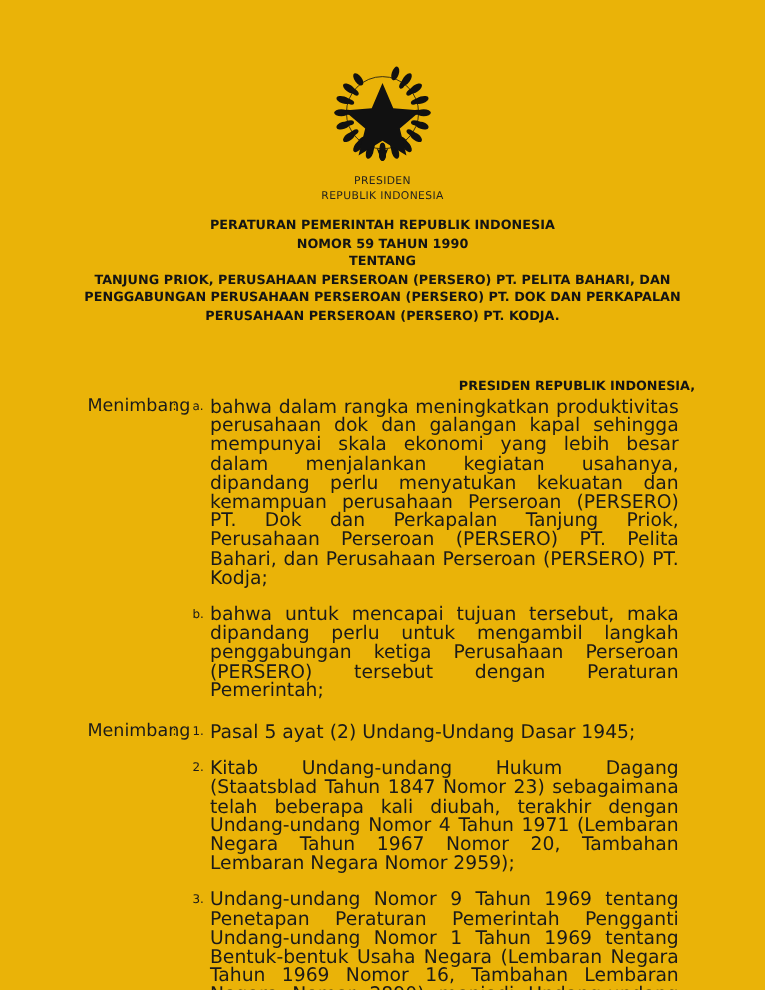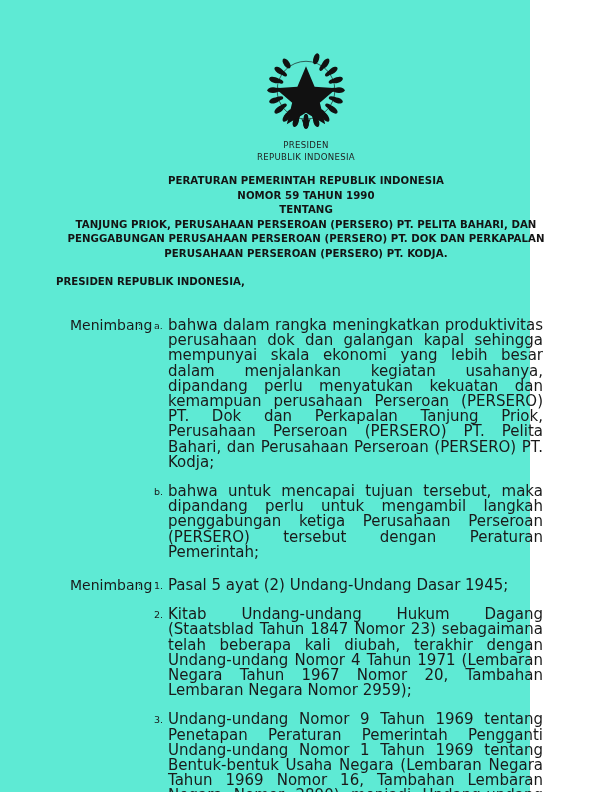--- a/index.html
+++ b/index.html
@@ -12,23 +12,23 @@
     height: 792px;
     font-family: "DejaVu Sans", "Liberation Sans", sans-serif;
     color: #1a1a1a;
     position: relative;
     overflow: hidden;
   }
 
   .page {
     position: absolute;
     top: 0; left: 0;
-    width: 530px;
+    width: 612px;
     height: 792px;
-    background: #5eead4;
+    background: #eab308;
   }
 
   
   .letterhead {
     position: absolute;
     top: 48px;
     left: 0;
     width: 612px;
     text-align: center;
   }
@@ -58,24 +58,24 @@
     font-size: 10.2px;
     line-height: 14.6px;
     letter-spacing: 0.05px;
     color: #141414;
   }
   .title-block div { white-space: nowrap; }
 
   
   .ri-heading {
     position: absolute;
-    top: 276px;
+    top: 304px;
     left: 56px;
     width: 500px;
-    text-align: left;
+    text-align: right;
     font-weight: bold;
     font-size: 10.2px;
     color: #141414;
   }
 
   
   .clauses {
     position: absolute;
     top: 318px;
     left: 0;

